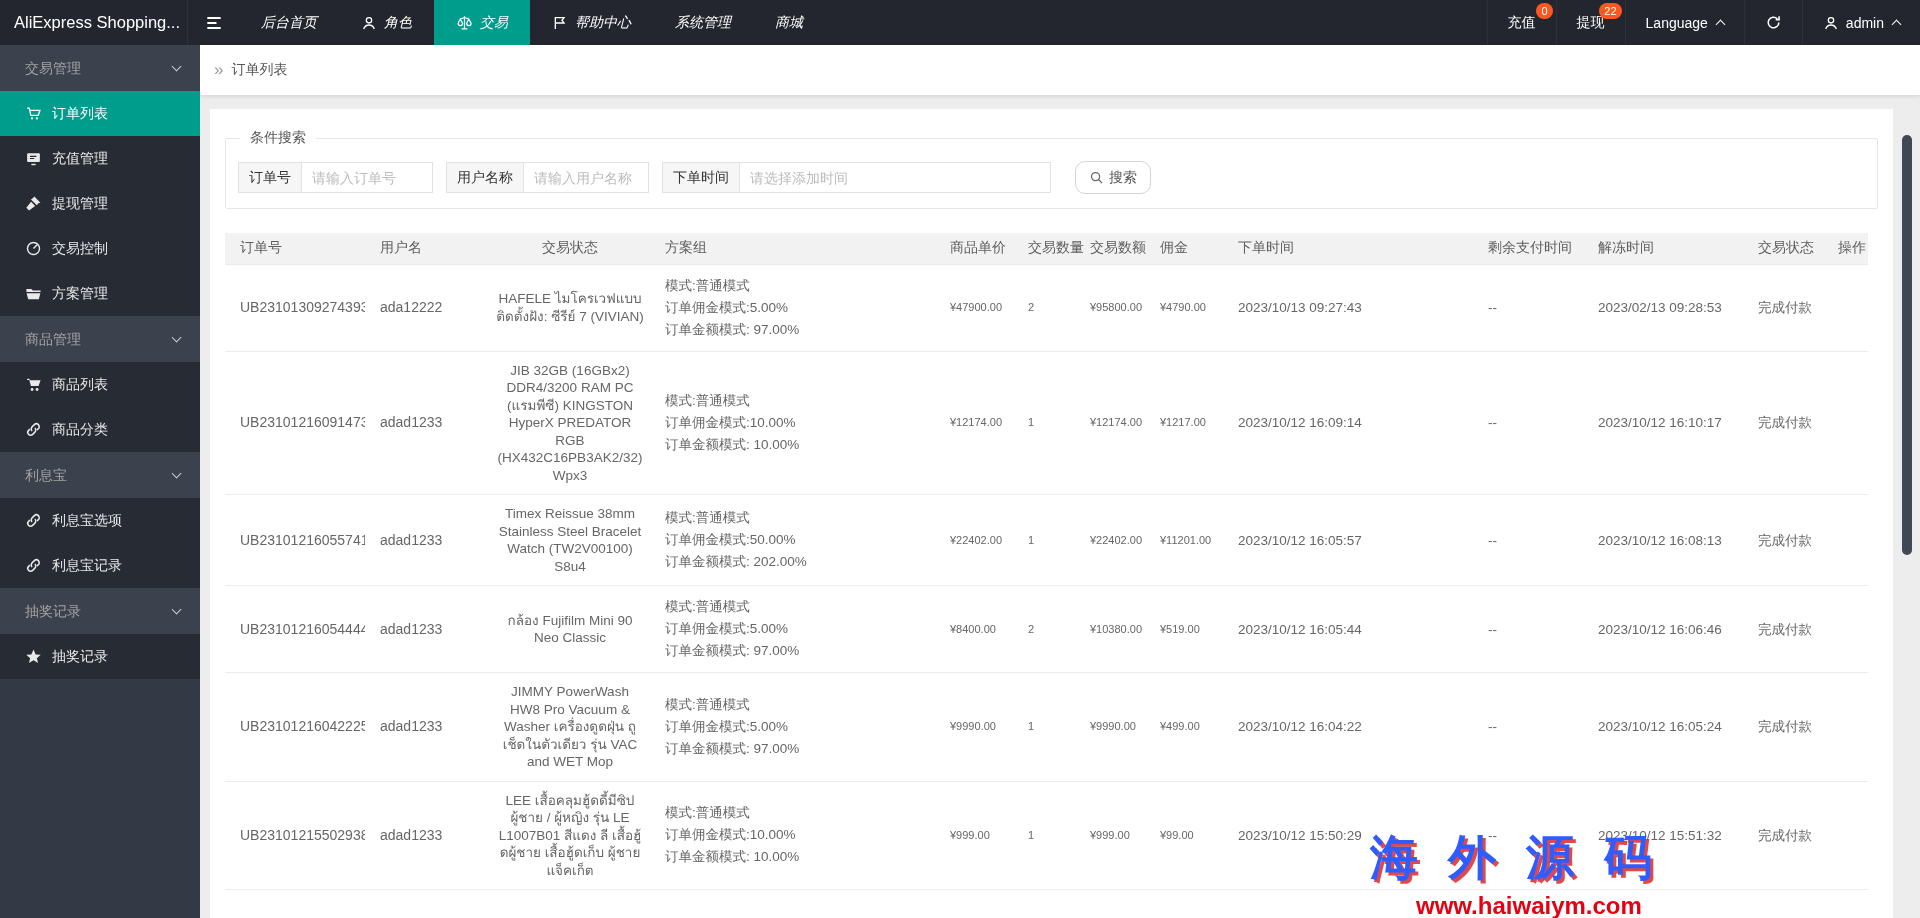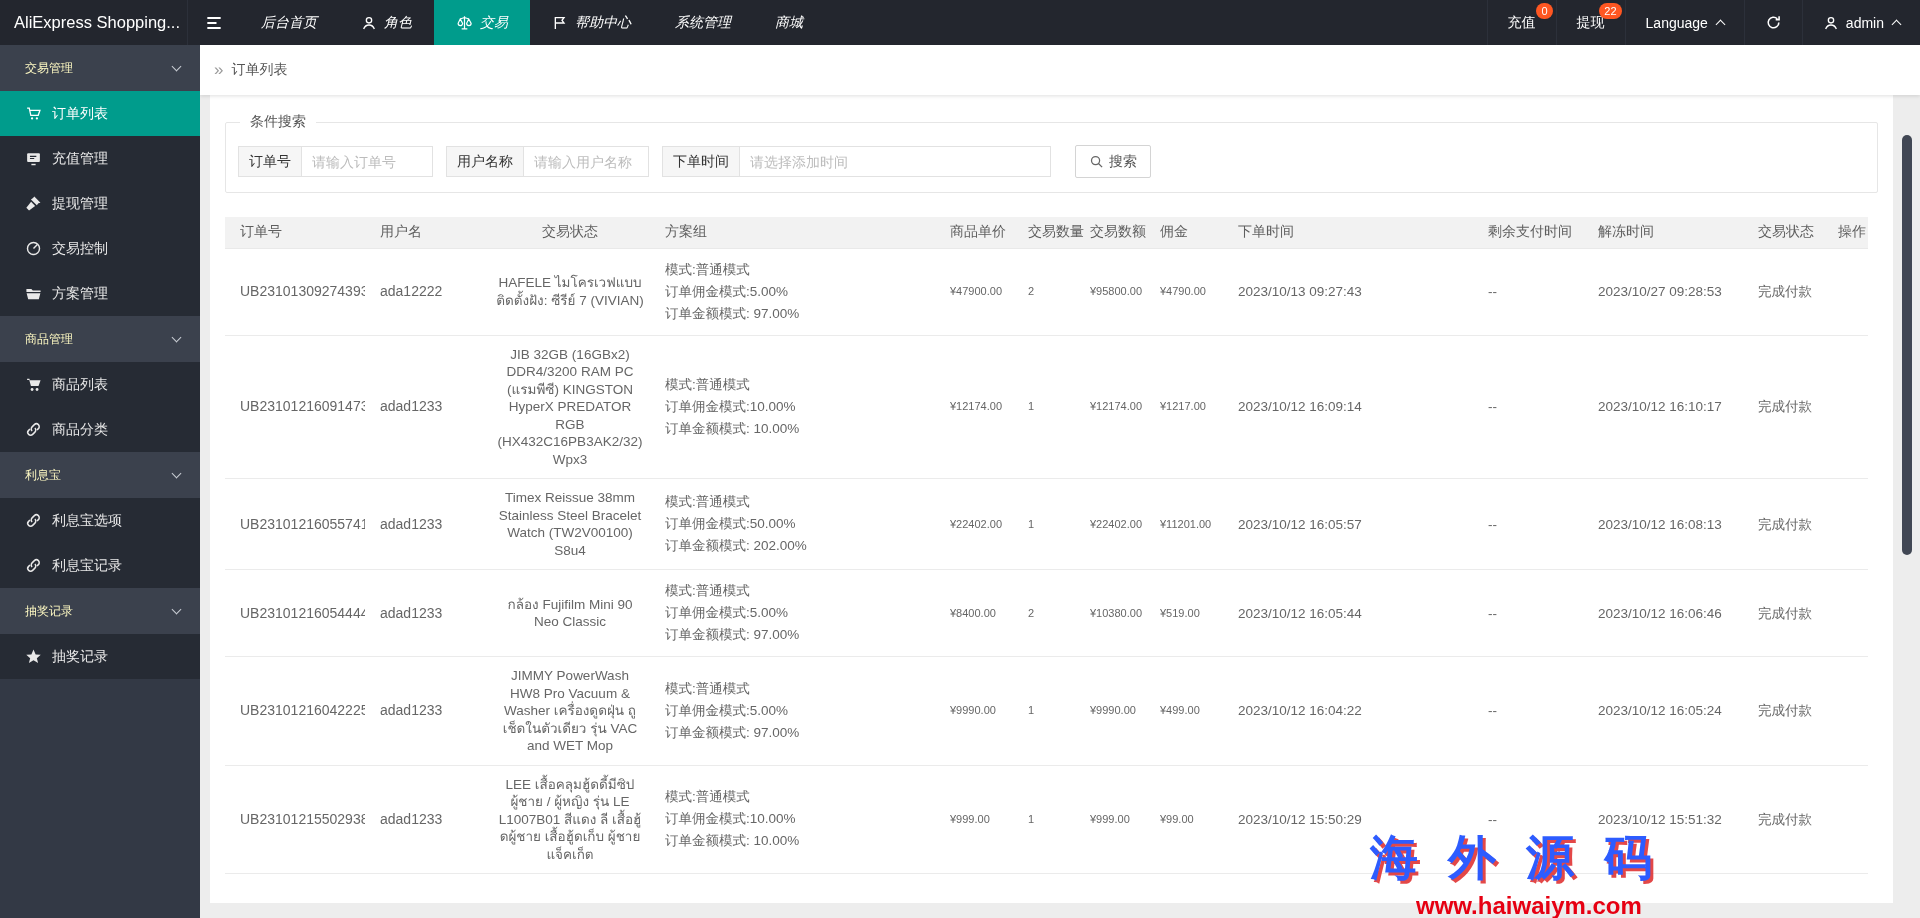--- a/index.html
+++ b/index.html
@@ -21,51 +21,51 @@
   .tr-item{position:relative;display:flex;align-items:center;padding:0 20px;font-size:14px;
     cursor:pointer;border-left:1px solid #2c303a;}
   .tr-item .ic{margin-right:7px;display:inline-flex;}
   .badge{position:absolute;top:3px;right:3px;background:#ff5722;color:#fff;font-size:11px;
     font-style:normal;height:16px;line-height:16px;min-width:8px;padding:0 5px;border-radius:9px;text-align:center;}
   .caret-up{display:inline-block;width:7px;height:7px;border-left:1.5px solid #fff;
     border-top:1.5px solid #fff;transform:rotate(45deg);margin-left:9px;margin-top:4px;}
 
   
   .sidebar{position:absolute;top:45px;left:0;bottom:0;width:200px;background:#333945;z-index:15;}
-  .side-group{position:relative;height:46px;line-height:46px;background:#3b414d;color:#fef9c3;
-    padding-left:25px;font-size:12px;cursor:pointer;}
+  .side-group{position:relative;height:46px;line-height:46px;background:#3b414d;color:#a3a3a3;
+    padding-left:25px;font-size:14px;cursor:pointer;}
   .side-group .caret-down{position:absolute;right:20px;top:18px;width:7px;height:7px;
     border-right:1.5px solid #c9cdd4;border-bottom:1.5px solid #c9cdd4;transform:rotate(45deg);}
   .side-item{height:45px;background:#262b34;color:#e9e9e9;padding-left:25px;font-size:14px;
     cursor:pointer;display:flex;align-items:center;}
   .side-item .ic{width:17px;height:17px;margin-right:10px;display:inline-flex;}
   .side-item.active{background:#009c8c;color:#fff;}
 
   
   .crumb-bar{position:absolute;left:200px;top:45px;width:1720px;height:50px;background:#fff;
     box-shadow:0 1px 4px rgba(0,0,0,.13);display:flex;align-items:center;padding-left:14px;z-index:10;}
   .crumb-arrows{color:#9a9a9a;font-size:17px;margin-right:8px;}
   .crumb-current{color:#555;font-size:14px;}
 
   
-  .main{position:absolute;left:200px;top:78px;width:1720px;bottom:0;background:#ededed;overflow:hidden;}
+  .main{position:absolute;left:200px;top:94px;width:1720px;bottom:0;background:#ededed;overflow:hidden;}
   .panel{margin:15px 27px 0 10px;background:#fff;padding:20px 15px;min-height:810px;}
 
   fieldset.search{border:1px solid #e6e6e6;border-radius:2px;margin:0;padding:8px 12px 14px;}
   fieldset.search legend{font-size:14px;color:#555;padding:0 10px;margin-left:2px;}
   .search-row{display:flex;align-items:center;margin-top:6px;}
   .igroup{display:flex;margin-right:13px;}
   .ilabel{display:flex;align-items:center;background:#f6f6f6;border:1px solid #e2e2e2;
     padding:0 10px;font-size:14px;color:#333;height:31px;white-space:nowrap;}
   .iinput{height:31px;border:1px solid #e2e2e2;margin-left:-1px;padding:0 10px;font-size:14px;
     color:#7f1d1d;outline:none;background:#fff;}
   .iinput::placeholder{color:#bcbcbc;}
   .w1{width:132px;}.w2{width:126px;}.w3{width:312px;}
   .search-btn{display:flex;align-items:center;gap:5px;margin-left:11px;height:33px;padding:0 13px;
-    background:#fff;border:1px solid #d4d4d4;border-radius:2px;font-size:14px;color:#555;cursor:pointer;}
+    background:#fff;border:1px solid #d4d4d4;border-radius:10px;font-size:14px;color:#555;cursor:pointer;}
 
   
   .orders{width:1643px;border-collapse:collapse;table-layout:fixed;margin-top:24px;
     font-size:14px;color:#666;}
   .orders th{background:#f2f2f2;font-weight:normal;color:#5e5e5e;text-align:left;height:31px;
     padding:0 0 0 15px;font-size:14px;white-space:nowrap;border-bottom:1px solid #e9e9e9;}
   .orders th.center{text-align:center;padding-left:0;}
   .orders td{border-bottom:1px solid #ebebeb;padding:10px 4px 10px 15px;vertical-align:middle;
     line-height:21px;overflow:hidden;}
   .orders td.center{text-align:center;padding:10px 6px;}
@@ -343,21 +343,21 @@
               <div>模式:普通模式</div>
               <div>订单佣金模式:5.00%</div>
               <div>订单金额模式: 97.00%</div>
             </td>
             <td class="num">¥47900.00</td>
             <td class="num">2</td>
             <td class="num">¥95800.00</td>
             <td class="num">¥4790.00</td>
             <td class="dt">2023/10/13 09:27:43</td>
             <td class="dt">--</td>
-            <td class="dt">2023/10/27 09:28:53</td>
+            <td class="dt">2023/02/13 09:28:53</td>
             <td class="dt">完成付款</td>
             <td></td>
           </tr>
           <tr>
             <td>UB2310121609147367</td>
             <td>adad1233</td>
             <td class="center">
               <div class="product">JIB 32GB (16GBx2) DDR4/3200 RAM PC (แรมพีซี) KINGSTON HyperX PREDATOR RGB (HX432C16PB3AK2/32) Wpx3</div>
             </td>
             <td class="plan">

